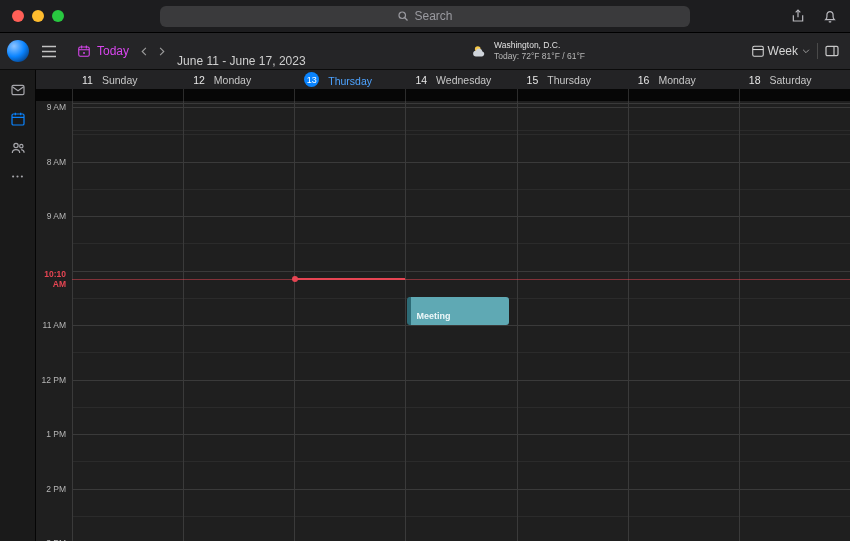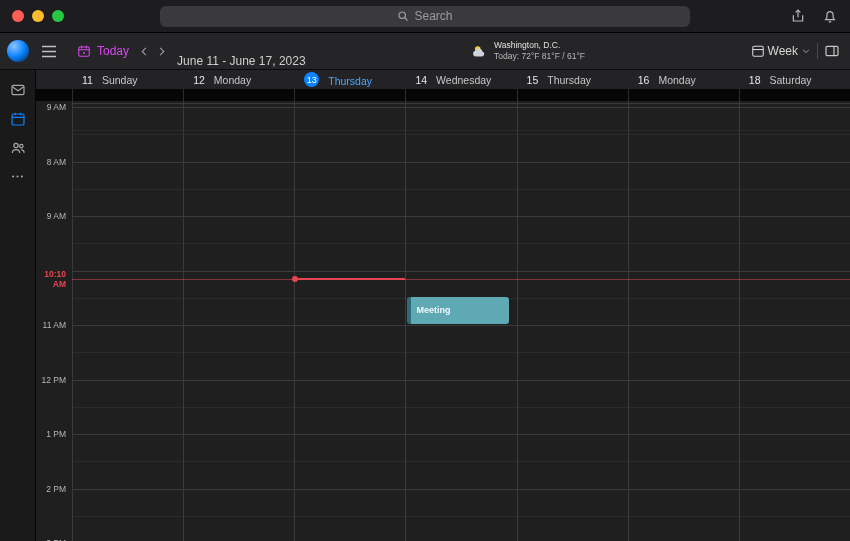--- a/index.html
+++ b/index.html
@@ -75,21 +75,21 @@
           background-position: 0 6px, 0 33px; }
   .col { flex:1; border-left:1px solid #3a3a3a; }
   .now-line { position:absolute; left:0; right:0; top:178px; height:1px;
               background:rgba(230,69,83,0.5); z-index:3; }
   .now-seg { position:absolute; left:calc(100%/7*2); width:calc(100%/7); top:177px; height:2px;
              background:var(--now-line,#e64553); z-index:4; }
   .now-seg::before { content:""; position:absolute; left:-2px; top:-2px; width:6px; height:6px;
                      border-radius:50%; background:var(--now-line,#e64553); }
   .event { position:absolute; left:calc(100%/7*3 + 2px); width:calc(100%/7 - 10px);
            top:196px; height:27px; background:var(--event-fill,#5fa9b4);
-           border-left:4px solid #2d6b76; border-radius:3px; padding:8px 5px;
+           border-left:4px solid #2d6b76; border-radius:3px; padding:14px 5px;
            font-size:9px; font-weight:700; color:#eef8f9; z-index:2; overflow:hidden; }
 </style>
 </head>
 <body>
 
 <div class="window">
 
   <div class="titlebar">
     <div class="traffic">
       <span class="tl red"></span>

